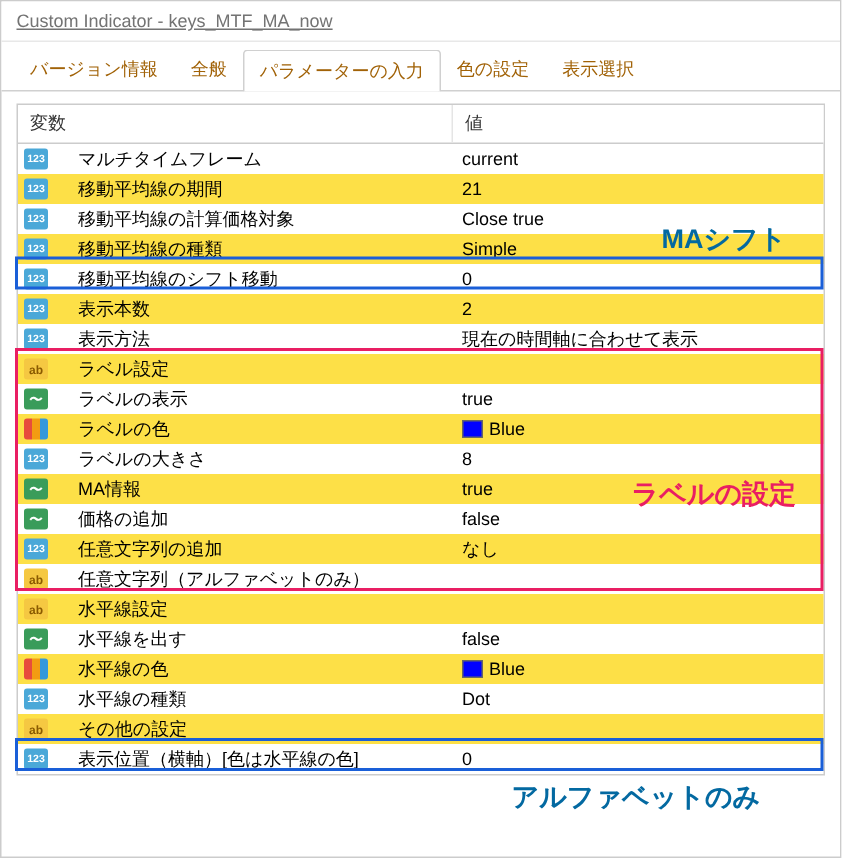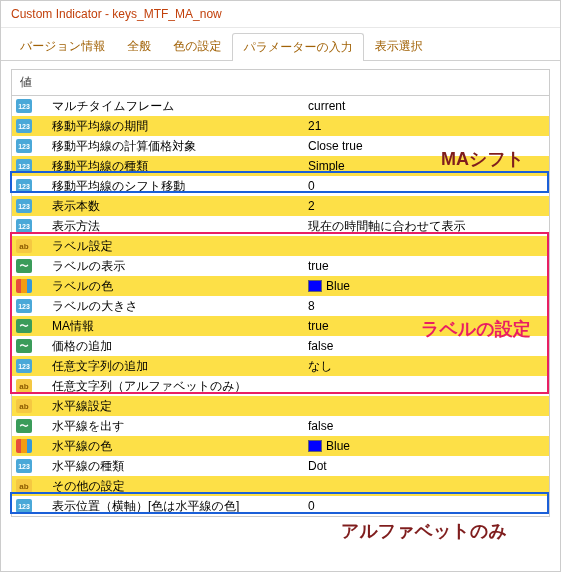--- a/index.html
+++ b/index.html
@@ -1,18 +1,18 @@
 <!DOCTYPE html>
 <html><head>
 <meta charset="utf-8">
 <style>
 * { box-sizing: border-box; margin: 0; padding: 0; }
 body { font-family: "Yu Gothic UI", "Meiryo", sans-serif; font-size: 12px; background: #f0f0f0; width: 561px; height: 572px; overflow: hidden; }
 .window { background: #fff; border: 1px solid #ccc; width: 561px; height: 572px; }
-.titlebar { padding: 6px 10px; font-size: 12px; color: #c2410c; background: #fff; border-bottom: 1px solid #e8e8e8; }
+.titlebar { padding: 6px 10px; font-size: 12px; color: #737373; background: #fff; border-bottom: 1px solid #e8e8e8; text-decoration: underline; }
 .tabs { display: flex; border-bottom: 1px solid #d0d0d0; padding: 4px 8px 0 8px; gap: 0; background: #fff; }
 .tab { padding: 5px 10px; font-size: 12px; color: #a16207; border: 1px solid transparent; border-bottom: none; cursor: pointer; }
 .tab.active { border-color: #d0d0d0; background: #fff; border-radius: 3px 3px 0 0; position: relative; top: 1px; }
 .content { padding: 8px 10px; }
 .grid { border: 1px solid #ccc; width: 100%; }
 .hdr-row { display: flex; background: #fff; border-bottom: 1px solid #ccc; }
 .hdr-cell { padding: 4px 8px; font-size: 12px; color: #333; }
 .hdr-var { width: 290px; border-right: 1px solid #e5e5e5; }
 .hdr-val { flex: 1; }
 .row { display: flex; align-items: center; height: 20px; position: relative; }
@@ -20,40 +20,41 @@
 .cell-var { width: 290px; display: flex; align-items: center; padding-left: 4px; gap: 20px; }
 .cell-val { flex: 1; padding-left: 6px; display: flex; align-items: center; gap: 4px; }
 .icon { width: 16px; height: 14px; display: flex; align-items: center; justify-content: center; font-size: 9px; font-weight: bold; border-radius: 2px; flex-shrink: 0; }
 .ic-123 { background: #4aa8d8; color: #fff; font-size: 7px; }
 .ic-ab { background: #f5c842; color: #8a5a00; font-size: 8px; }
 .ic-chart { background: #3a9c5a; color: #fff; font-size: 9px; }
 .ic-color { background: linear-gradient(90deg,#e74c3c 33%,#f39c12 33% 66%,#3498db 66%); color: transparent; }
 .swatch { width: 14px; height: 12px; border: 1px solid #666; display: inline-block; }
 .highlight-blue { position: absolute; border: 2px solid #1a5fd8; pointer-events: none; z-index: 5; }
 .highlight-red { position: absolute; border: 2px solid #e91e63; pointer-events: none; z-index: 5; }
-.annotation { position: absolute; font-weight: bold; color: #7f1d1d; font-size: 18px; z-index: 6; pointer-events: none; }
+.annotation { position: absolute; font-weight: bold; color: #0369a1; font-size: 18px; z-index: 6; pointer-events: none; }
 .annotation.red { color: #e91e63; }
 .grid-wrap { position: relative; }
 </style>
 </head>
 <body>
 
 <div class="window">
   <div class="titlebar">Custom Indicator - keys_MTF_MA_now</div>
   <div class="tabs">
     <div class="tab">バージョン情報</div>
     <div class="tab">全般</div>
+    <div class="tab active">パラメーターの入力</div>
     <div class="tab">色の設定</div>
-    <div class="tab active">パラメーターの入力</div>
     <div class="tab">表示選択</div>
   </div>
   <div class="content">
     <div class="grid-wrap">
       <div class="grid">
         <div class="hdr-row">
+          <div class="hdr-cell hdr-var">変数</div>
           <div class="hdr-cell hdr-val">値</div>
         </div>
         <div id="rows-container">
             <div class="row">
               <div class="cell-var">
                 <span class="icon ic-123">123</span>
                 <span>マルチタイムフレーム</span>
               </div>
               <div class="cell-val">
                 <span>current</span>

